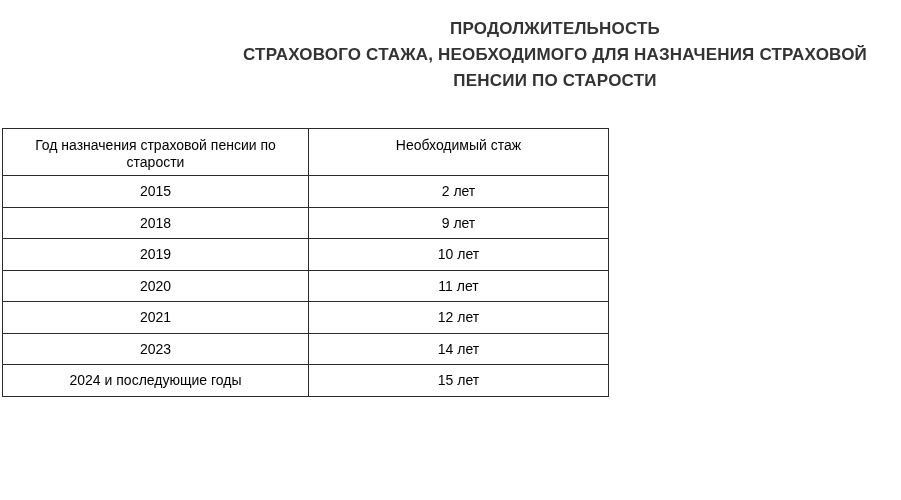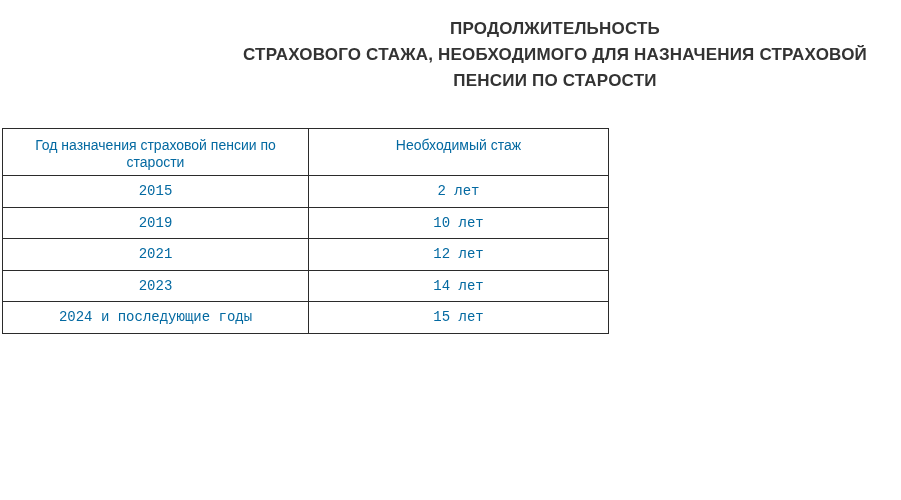--- a/index.html
+++ b/index.html
@@ -28,40 +28,39 @@
     letter-spacing: 0.2px;
   }
   table.pension-table {
     position: absolute;
     top: 128px;
     left: 2px;
     border-collapse: collapse;
     table-layout: fixed;
     width: 606px;
     font-size: 14px;
-    color: #0369a1;
+    color: #000000;
   }
   table.pension-table th,
   table.pension-table td {
     border: 1px solid #2b2b2b;
     text-align: center;
     font-weight: normal;
     box-sizing: border-box;
   }
   table.pension-table th {
     height: 47px;
     vertical-align: top;
     padding: 8px 24px 0 24px;
     line-height: 17px;
   }
   table.pension-table td {
     height: 31.5px;
     vertical-align: middle;
     padding: 0;
-    font-family: Liberation Mono, monospace;
   }
   col.year-col { width: 306px; }
   col.exp-col  { width: 300px; }
 </style>
 </head>
 <body>
 
 <div class="page">
 
   <div class="doc-title">
@@ -80,22 +79,30 @@
         <th>Год назначения страховой пенсии по старости</th>
         <th>Необходимый стаж</th>
       </tr>
     </thead>
     <tbody>
         <tr>
           <td>2015</td>
           <td>2 лет</td>
         </tr>
         <tr>
+          <td>2018</td>
+          <td>9 лет</td>
+        </tr>
+        <tr>
           <td>2019</td>
           <td>10 лет</td>
+        </tr>
+        <tr>
+          <td>2020</td>
+          <td>11 лет</td>
         </tr>
         <tr>
           <td>2021</td>
           <td>12 лет</td>
         </tr>
         <tr>
           <td>2023</td>
           <td>14 лет</td>
         </tr>
         <tr>

